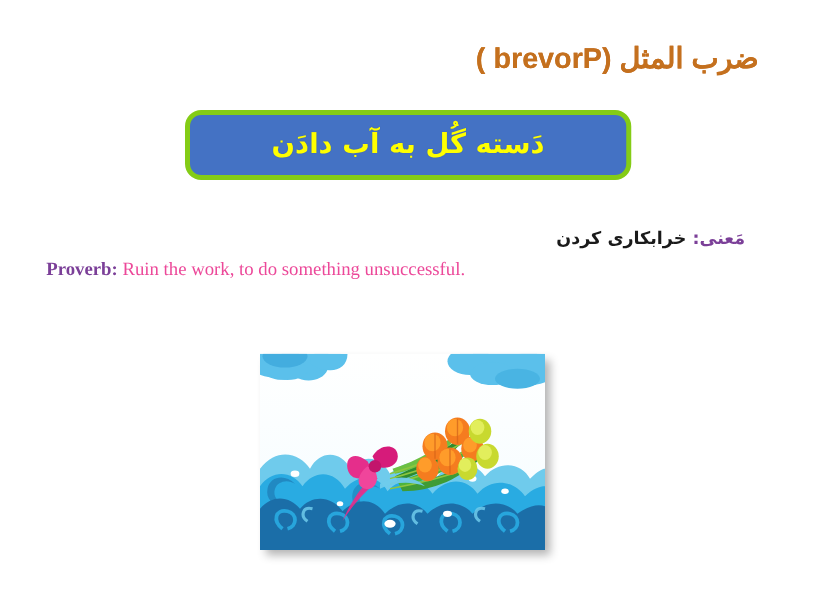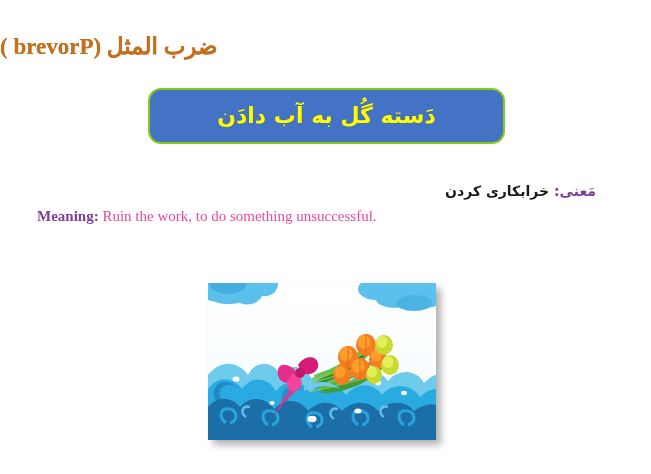--- a/index.html
+++ b/index.html
@@ -21,22 +21,22 @@
     width: 651px;
     height: 474px;
   }
 
   
   .title {
     position: absolute;
     left: 0;
     top: 33px;
     width: 607px;
-    text-align: left;
-    font-family: Liberation Serif, serif;
+    text-align: right;
+    font-family: Liberation Sans, sans-serif;
     font-size: 23px;
     font-weight: bold;
     color: #c4701e;
     direction: rtl;
     unicode-bidi: bidi-override;
     letter-spacing: 0px;
     white-space: nowrap;
   }
   .title .ttl-inner {
     background: linear-gradient(90deg, #d07a1a 0%, #c1692a 45%, #cf7a23 100%);
@@ -46,21 +46,21 @@
   }
 
   
   .proverb-box {
     position: absolute;
     left: 148px;
     top: 88px;
     width: 357px;
     height: 56px;
     background: #4472c4;
-    border: 2px solid #84cc16;
+    border: 4px solid #84cc16;
     border-radius: 13px;
     box-sizing: border-box;
     display: flex;
     align-items: center;
     justify-content: center;
   }
   .proverb-text {
     color: #ffff00;
     font-size: 22px;
     font-weight: bold;
@@ -139,21 +139,21 @@
   <div class="proverb-box">
     <span class="proverb-text">دَسته گُل به آب دادَن</span>
   </div>
 
   <div class="fa-meaning">
     <span class="fa-label">مَعنی:</span>
     <span class="fa-value">خرابکاری کردن</span>
   </div>
 
   <div class="en-line line-meaning">
-    <span class="en-label">Meaning:</span>
+    <span class="en-label">Proverb:</span>
     <span class="en-value">Ruin the work, to do something unsuccessful.</span>
   </div>
 
 
   <div class="illustration">
     <svg class="illu-svg" viewBox="0 0 228 157" preserveAspectRatio="none">
       <defs>
         <linearGradient id="skyGrad" x1="0" y1="0" x2="0" y2="1">
           <stop offset="0%" stop-color="#ffffff"></stop>
           <stop offset="100%" stop-color="#f4fcff"></stop>

